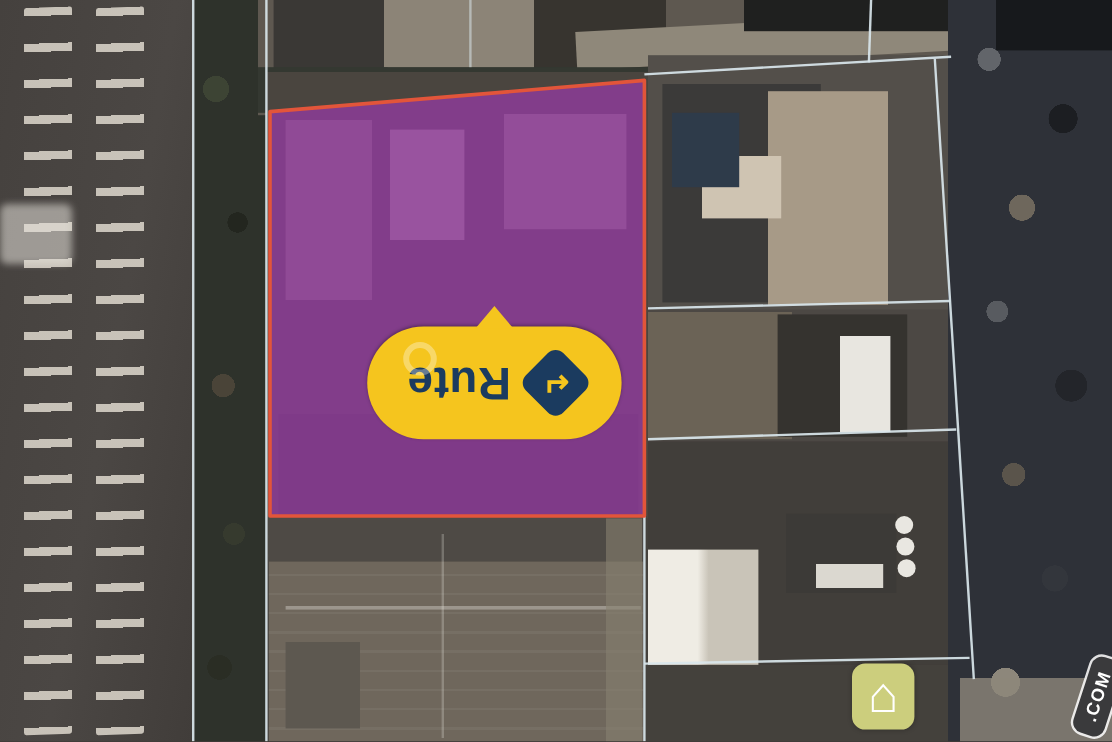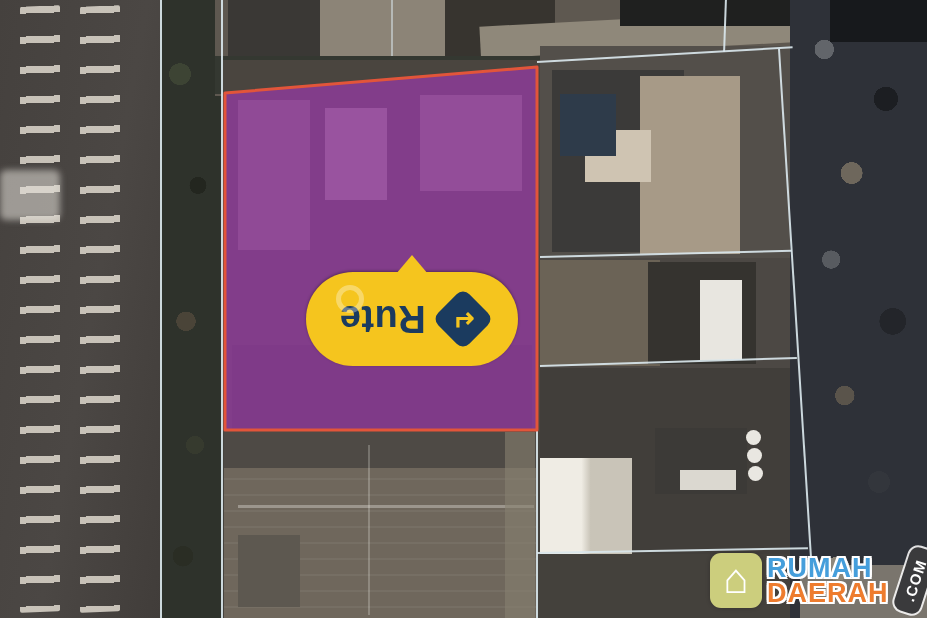--- a/index.html
+++ b/index.html
@@ -227,22 +227,18 @@
   </div>
 
   <div class="watermark">
     <div class="wm-ring"></div>
   </div>
 
   <div class="brand">
     <div class="brand-house">
       <span class="brand-house-glyph">⌂</span>
     </div>
-    <div class="brand-words">
-      <span class="outline-txt brand-line1">RUMAH</span>
-      <span class="outline-txt brand-line2">DAERAH</span>
-    </div>
     <div class="brand-tld">
       <span>.COM</span>
     </div>
   </div>
 
 </div>
 
 </body></html>

